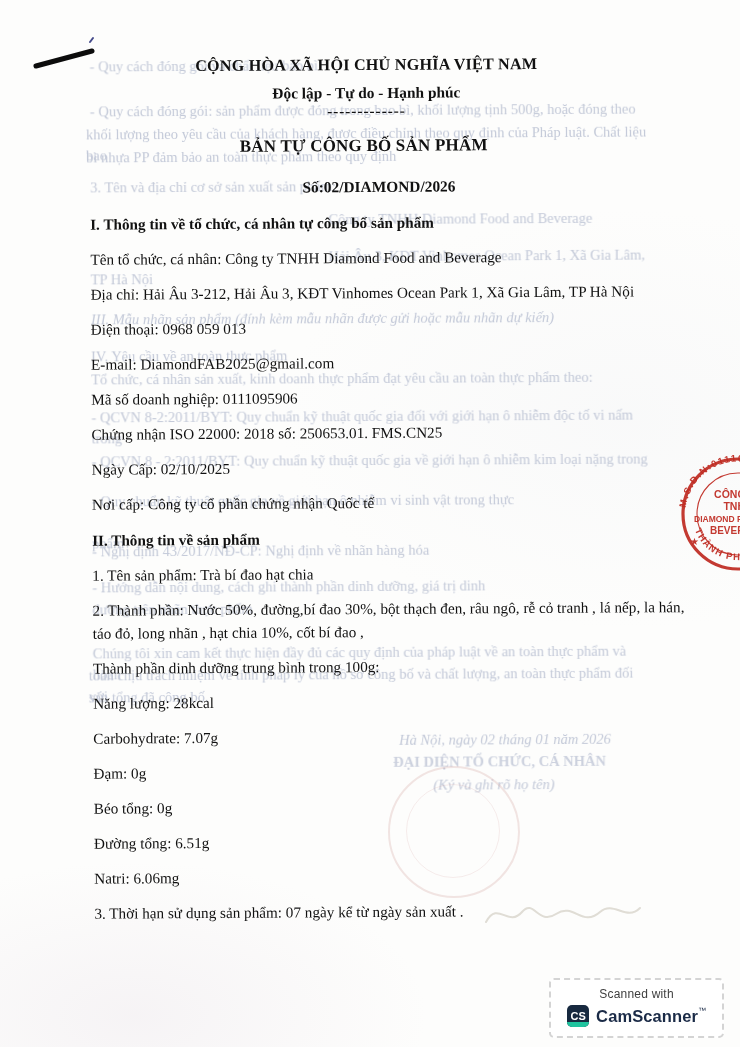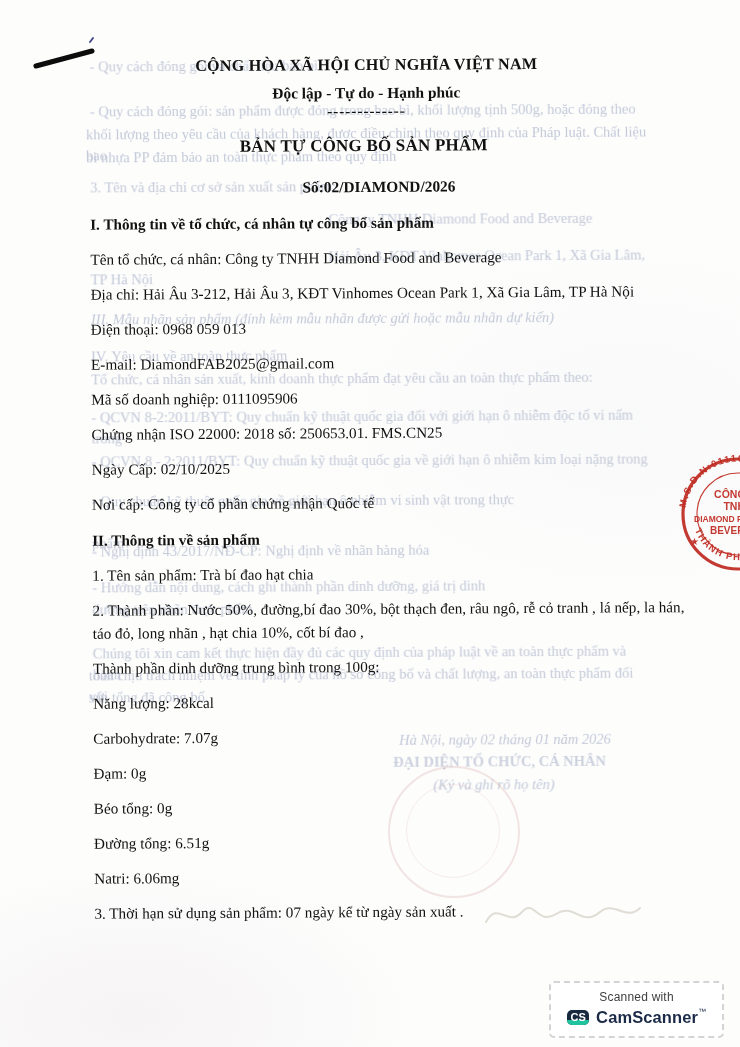--- a/index.html
+++ b/index.html
@@ -44,21 +44,21 @@
     border:1px solid rgba(195,130,125,0.14);}
   .ghost-sign{position:absolute;left:478px;top:882px;}
   
   .cs-badge{
     position:absolute;right:16px;bottom:9px;background:#ffffff;
     border:2px dashed #d4d4d4;border-radius:5px;padding:7px 16px 9px;
     text-align:center;font-family:"Liberation Sans","DejaVu Sans",sans-serif;
   }
   .cs-badge .scanned{font-size:12px;color:#3e3e3e;letter-spacing:0.2px;}
   .cs-row{display:flex;align-items:center;justify-content:center;gap:7px;margin-top:4px;}
-  .cs-logo{position:relative;width:22px;height:15px;border-radius:5px;background:#17293f;
+  .cs-logo{position:relative;width:22px;height:22px;border-radius:5px;background:#17293f;
     display:flex;align-items:center;justify-content:center;overflow:hidden;flex:0 0 auto;}
   .cs-logo span{color:#ffffff;font-weight:bold;font-size:11px;line-height:1;position:relative;z-index:2;}
   .cs-logo::after{content:"";position:absolute;left:0;bottom:0;width:100%;height:5px;background:#1fc39e;}
   .cs-brand{font-size:16.5px;font-weight:bold;color:#1b2b47;letter-spacing:0.1px;}
   .cs-tm{font-size:8px;color:#1b2b47;vertical-align:top;line-height:1;}
 </style>
 </head>
 <body>
 
 <div class="page">

